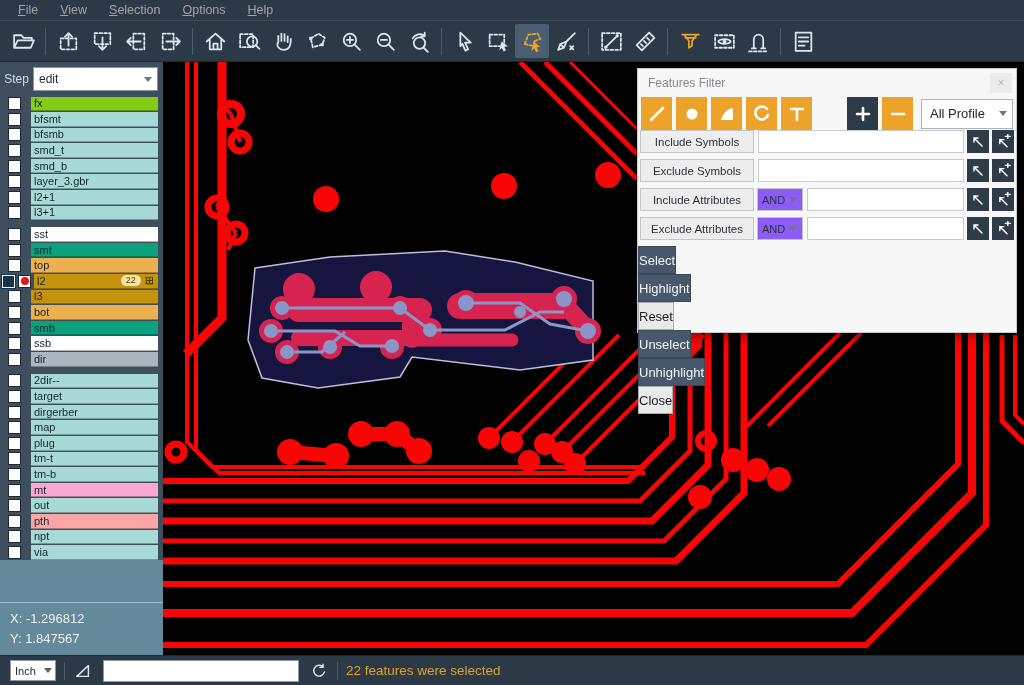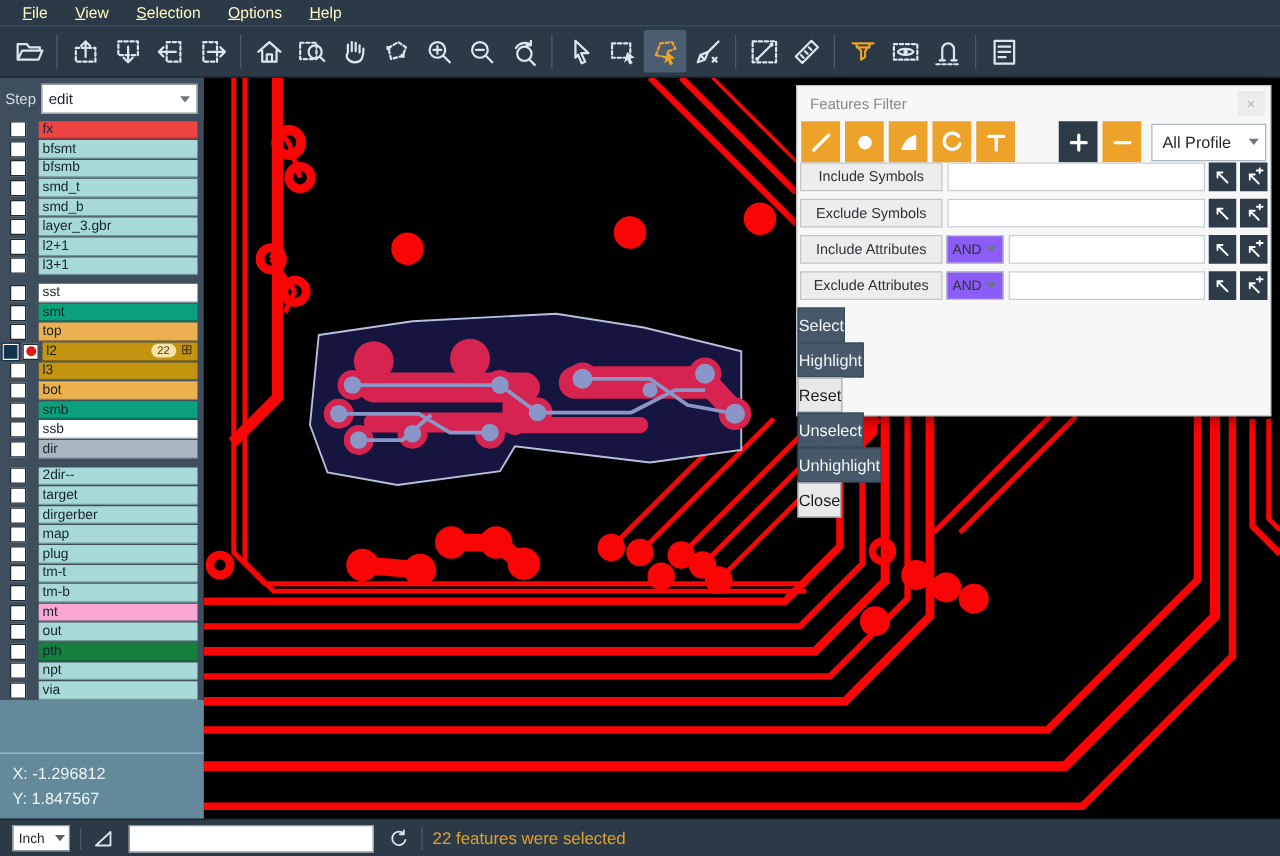--- a/index.html
+++ b/index.html
@@ -8,21 +8,21 @@
     --selection-outline:#b9c0dd; --highlight-blue:#8b96c8; --sidebar-bg:#3e4e5c; --panel-bg:#64899a;
     --dialog-bg:#f7f7f8; --btn-dark:#47586a; --btn-light:#e9e9ea; --message-orange:#e2a02a;
   }
   *{margin:0;padding:0;box-sizing:border-box;}
   html,body{width:1024px;height:685px;overflow:hidden;}
   body{font-family:"Liberation Sans",sans-serif;background:#000;position:relative;}
 
   
   .menubar{position:absolute;left:0;top:0;width:1024px;height:20px;background:var(--chrome-bg);
     display:flex;align-items:center;padding-left:8px;gap:2px;z-index:5;}
-  .menu-item{color:#fef9c3;font-size:12.5px;padding:0 10px;line-height:20px;cursor:default;}
+  .menu-item{color:#a3a3a3;font-size:12.5px;padding:0 10px;line-height:20px;cursor:default;}
   .menu-item u{text-decoration:underline;}
   .toolbar{position:absolute;left:0;top:20px;width:1024px;height:42px;background:var(--chrome-bg);
     border-top:1px solid #3b4b59;border-bottom:1px solid var(--chrome-line);
     display:flex;align-items:center;padding-left:6px;z-index:5;}
   .tbtn{width:34px;height:34px;display:flex;align-items:center;justify-content:center;border-radius:2px;}
   .tbtn svg{width:25px;height:25px;}
   .tbtn svg *{stroke:var(--icon-color);stroke-width:1.7;fill:none;stroke-linejoin:round;stroke-linecap:round;}
   .tbtn svg .fillw{fill:var(--icon-color);stroke:none;}
   .tbtn svg .dash{stroke-dasharray:2.6 2;}
   .tbtn.active{background:#4b5d70;}
@@ -361,21 +361,21 @@
     <span class="step-label">Step</span>
     <div class="step-select">
       <span>edit</span>
       <span class="chev"></span>
     </div>
   </div>
   <div class="layers">
     <div style="display: contents;"><div class="lrow">
         <span class="cbx"></span>
 
-        <div class="lname" style="background: #ef4444;">
+        <div class="lname" style="background: #84cc16;">
           <span>fx</span>
 
         </div>
       </div><div class="lrow">
         <span class="cbx"></span>
 
         <div class="lname" style="background: rgb(167, 217, 214);">
           <span>bfsmt</span>
 
         </div>
@@ -550,21 +550,21 @@
       </div><div class="lrow">
         <span class="cbx"></span>
 
         <div class="lname" style="background: rgb(167, 217, 214);">
           <span>out</span>
 
         </div>
       </div><div class="lrow">
         <span class="cbx"></span>
 
-        <div class="lname" style="background: #15803d; text-align: center;">
+        <div class="lname" style="background: #fca5a5; text-align: center;">
           <span>pth</span>
 
         </div>
       </div><div class="lrow">
         <span class="cbx"></span>
 
         <div class="lname" style="background: rgb(167, 217, 214);">
           <span>npt</span>
 
         </div>

